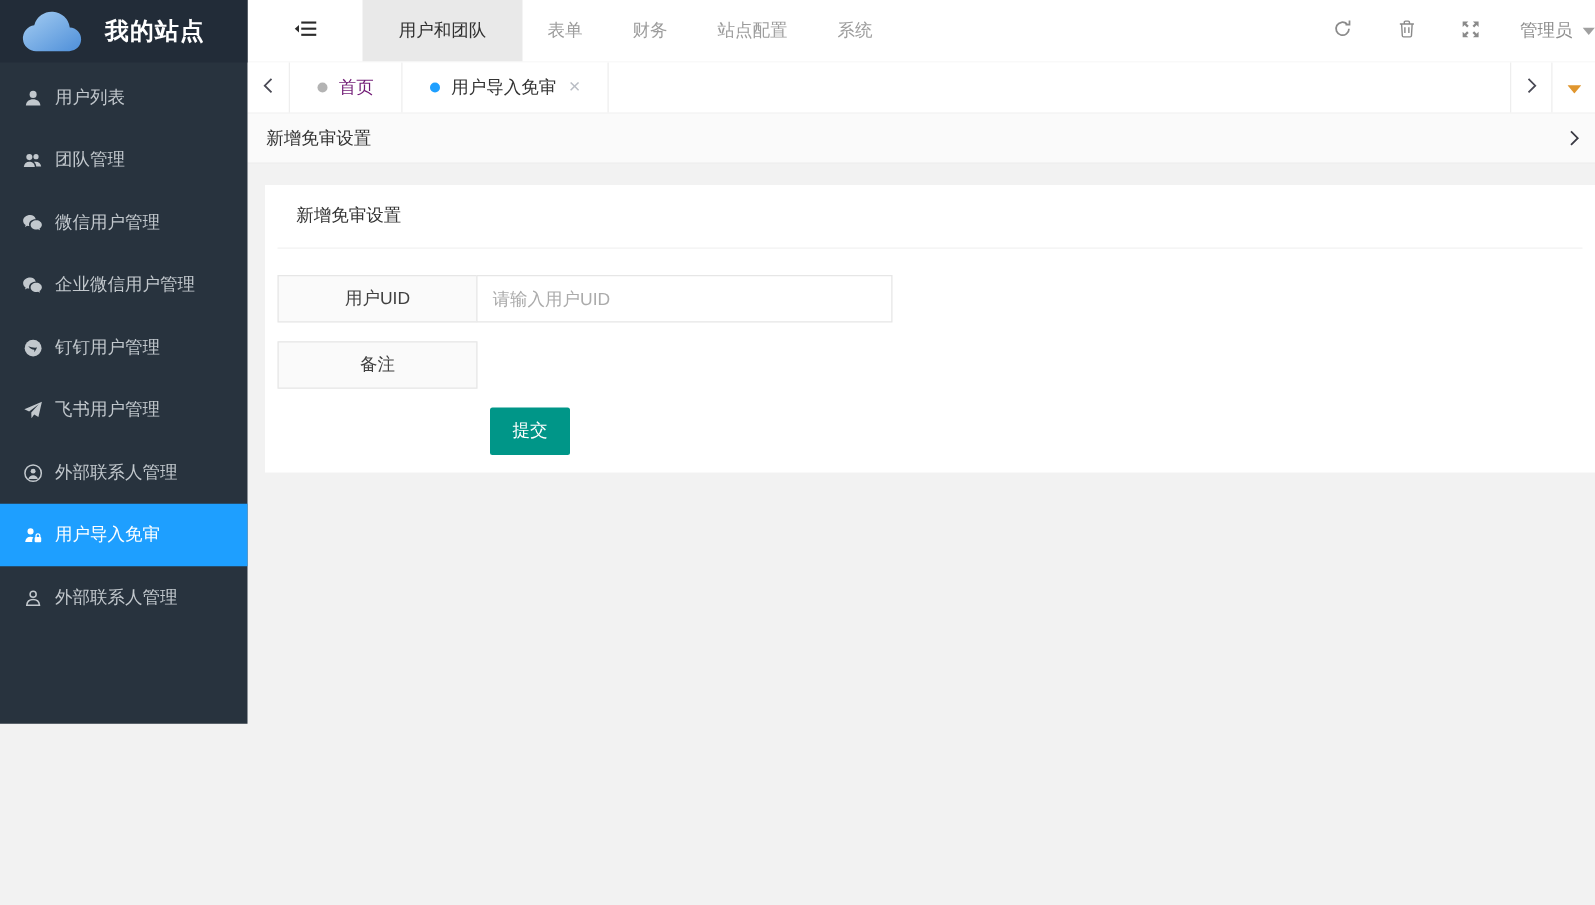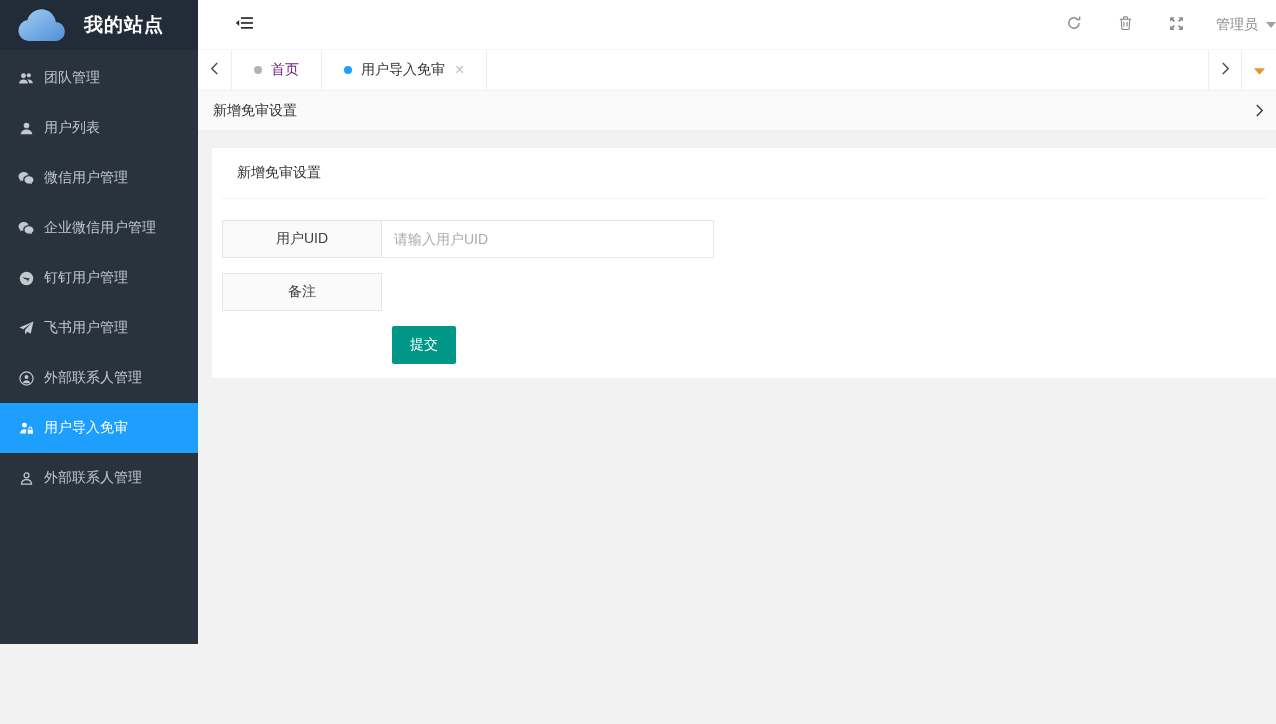--- a/index.html
+++ b/index.html
@@ -6,21 +6,21 @@
   html,body { width:1276px; height:724px; overflow:hidden; }
   body {
     font-family:"Liberation Sans","DejaVu Sans",sans-serif;
     font-size:14px; color:#333; background:#f2f2f2; position:relative;
   }
   :root{
     --accent:#1e9fff; --green:#009688; --sidebar-bg:#28333e; --logo-bg:#222c38;
   }
 
   
-  .sidebar{ position:absolute; left:0; top:0; width:198px; height:644px; background:var(--sidebar-bg); z-index:5;}
+  .sidebar{ position:absolute; left:0; top:0; width:198px; height:579px; background:var(--sidebar-bg); z-index:5;}
   .logo{ height:50px; background:var(--logo-bg); display:flex; align-items:center; padding-left:16px; }
   .logo-title{ color:#ffffff; font-size:19px; font-weight:bold; margin-left:12px; letter-spacing:1px;}
   .menu{ padding-top:3px; }
   .menu-item{ height:50px; display:flex; align-items:center; padding-left:18px; color:#c2c8cd; cursor:pointer; }
   .menu-item .mi-icon{ width:16px; height:16px; display:flex; align-items:center; justify-content:center; flex:0 0 16px; }
   .menu-item .mi-icon svg{ display:block; }
   .menu-item .mi-label{ margin-left:10px; white-space:nowrap; }
   .menu-item.active{ background:var(--accent); color:#ffffff; }
 
   
@@ -79,37 +79,37 @@
         </defs>
         <path d="M13 36a10.5 10.5 0 01-1.6-20.9A14.5 14.5 0 0139.8 17 9.5 9.5 0 0139 36z" fill="url(#cg)"></path>
       </svg>
     </span>
     <span class="logo-title">我的站点</span>
   </div>
 
   <div class="menu">
     <div class="menu-item">
       <span class="mi-icon">
+        <svg width="15" height="15" viewBox="0 0 16 16" fill="currentColor">
+            <circle cx="8" cy="4.8" r="3"></circle>
+            <path d="M1.8 14.2c.3-3.4 2.9-5.2 6.2-5.2s5.9 1.8 6.2 5.2z"></path>
+          </svg>
+      </span>
+      <span class="mi-label">用户列表</span>
+    </div>
+    <div class="menu-item">
+      <span class="mi-icon">
         <svg width="16" height="15" viewBox="0 0 16 16" fill="currentColor">
             <circle cx="5.3" cy="5" r="2.6"></circle>
             <circle cx="11" cy="4.6" r="2.2"></circle>
             <path d="M.6 13.4c.2-2.9 2.2-4.4 4.7-4.4s4.5 1.5 4.7 4.4z"></path>
             <path d="M10.8 9c2.4.1 4.3 1.5 4.6 4h-4.2c-.1-1.7-.9-3.1-2-4z"></path>
           </svg>
       </span>
       <span class="mi-label">团队管理</span>
-    </div>
-    <div class="menu-item">
-      <span class="mi-icon">
-        <svg width="15" height="15" viewBox="0 0 16 16" fill="currentColor">
-            <circle cx="8" cy="4.8" r="3"></circle>
-            <path d="M1.8 14.2c.3-3.4 2.9-5.2 6.2-5.2s5.9 1.8 6.2 5.2z"></path>
-          </svg>
-      </span>
-      <span class="mi-label">用户列表</span>
     </div>
     <div class="menu-item">
       <span class="mi-icon">
         <svg width="16" height="14" viewBox="0 0 16 14" fill="currentColor">
             <path d="M6.2 1C3 1 .5 3 .5 5.5c0 1.4.8 2.6 2 3.4l-.5 1.6 1.8-.9c.5.1 1 .2 1.6.2-.1-.4-.2-.8-.2-1.2 0-2.4 2.3-4.3 5.1-4.3h.3C10 2.2 8.3 1 6.2 1z"></path>
             <path d="M15.5 8.9c0-2-2-3.7-4.5-3.7S6.5 6.9 6.5 8.9s2 3.7 4.5 3.7c.5 0 1-.1 1.4-.2l1.6.8-.4-1.4c.9-.7 1.9-1.7 1.9-2.9z"></path>
           </svg>
       </span>
       <span class="mi-label">微信用户管理</span>
     </div>
@@ -176,20 +176,37 @@
   <div class="collapse-btn">
     <span>
       <svg width="19" height="16" viewBox="0 0 19 16" fill="#2b2b2b">
           <rect x="6" y="2.2" width="12" height="1.7"></rect>
           <rect x="6" y="7.1" width="12" height="1.7"></rect>
           <rect x="6" y="12" width="12" height="1.7"></rect>
           <path d="M4.2 5v6L.8 8z"></path>
         </svg>
     </span>
   </div>
+  <div class="nav-tabs">
+    <div class="nav-tab active">
+        <span>用户和团队</span>
+      </div>
+    <div class="nav-tab">
+        <span>表单</span>
+      </div>
+    <div class="nav-tab">
+        <span>财务</span>
+      </div>
+    <div class="nav-tab">
+        <span>站点配置</span>
+      </div>
+    <div class="nav-tab">
+        <span>系统</span>
+      </div>
+  </div>
   <div class="header-right">
     <div class="hr-btn">
       <span>
         <svg width="16" height="16" viewBox="0 0 16 16" fill="none" stroke="#8a8a8a" stroke-width="1.4">
             <path d="M13.2 8A5.2 5.2 0 1111.6 4.2"></path>
             <path d="M13.6 1.4v3.2h-3.2"></path>
           </svg>
       </span>
     </div>
     <div class="hr-btn">

